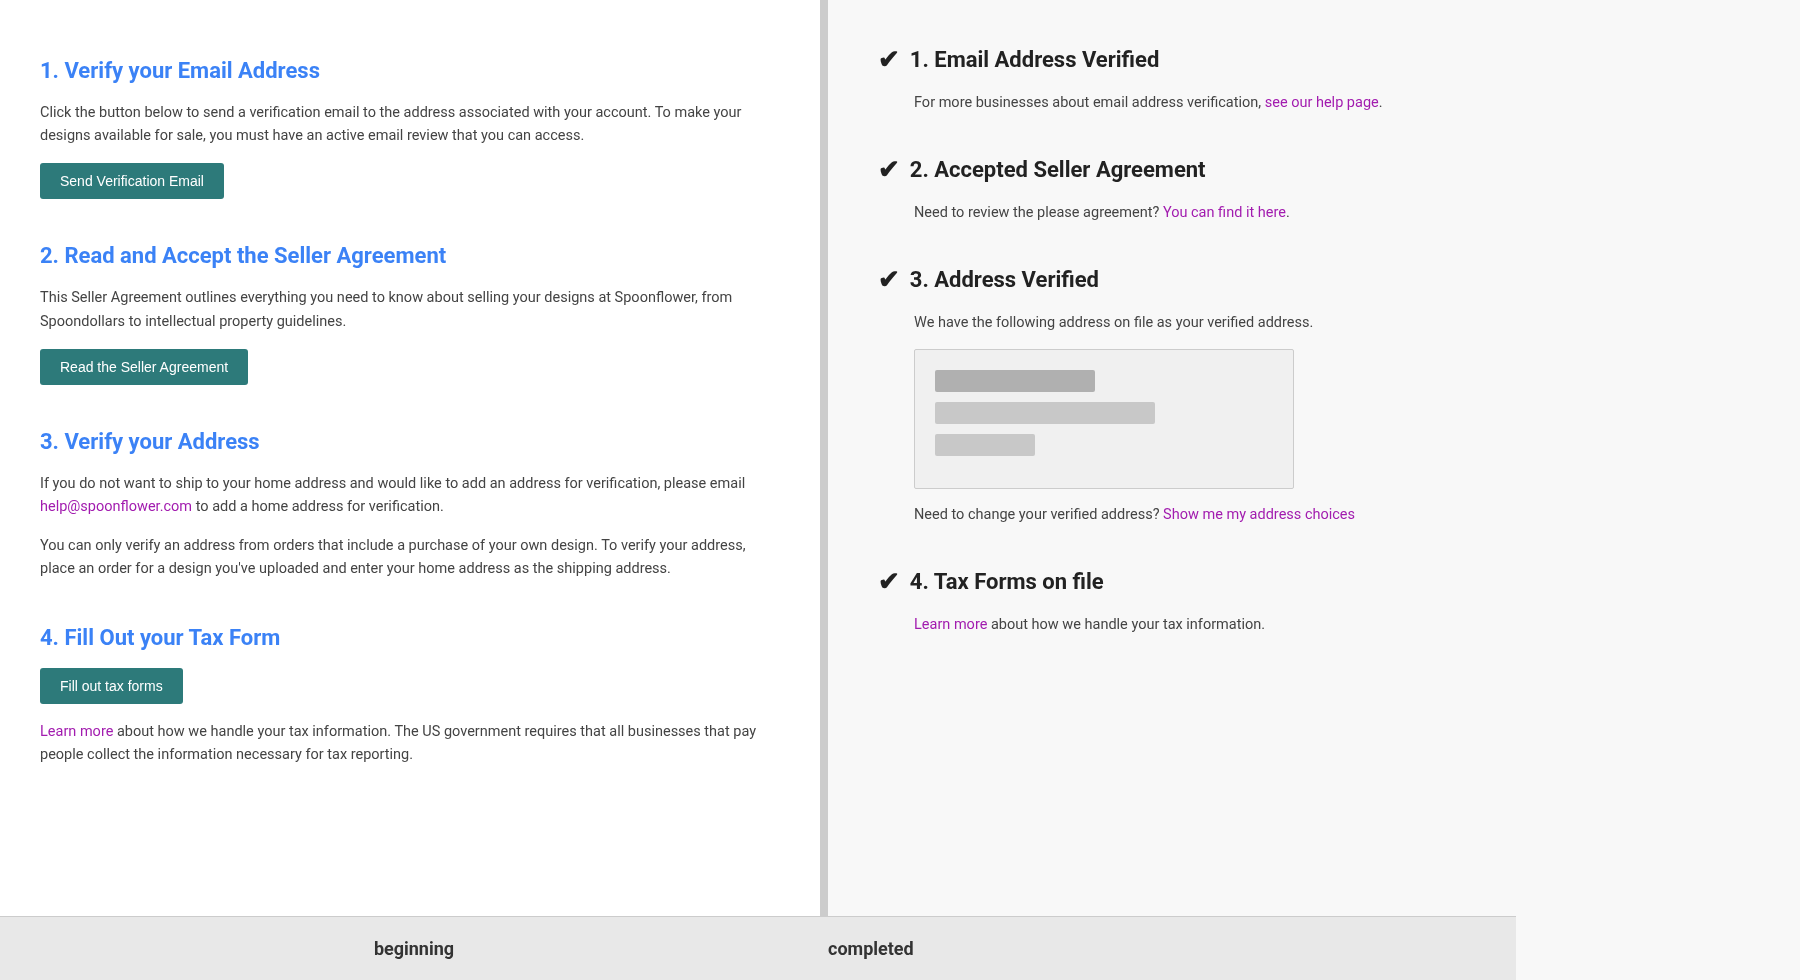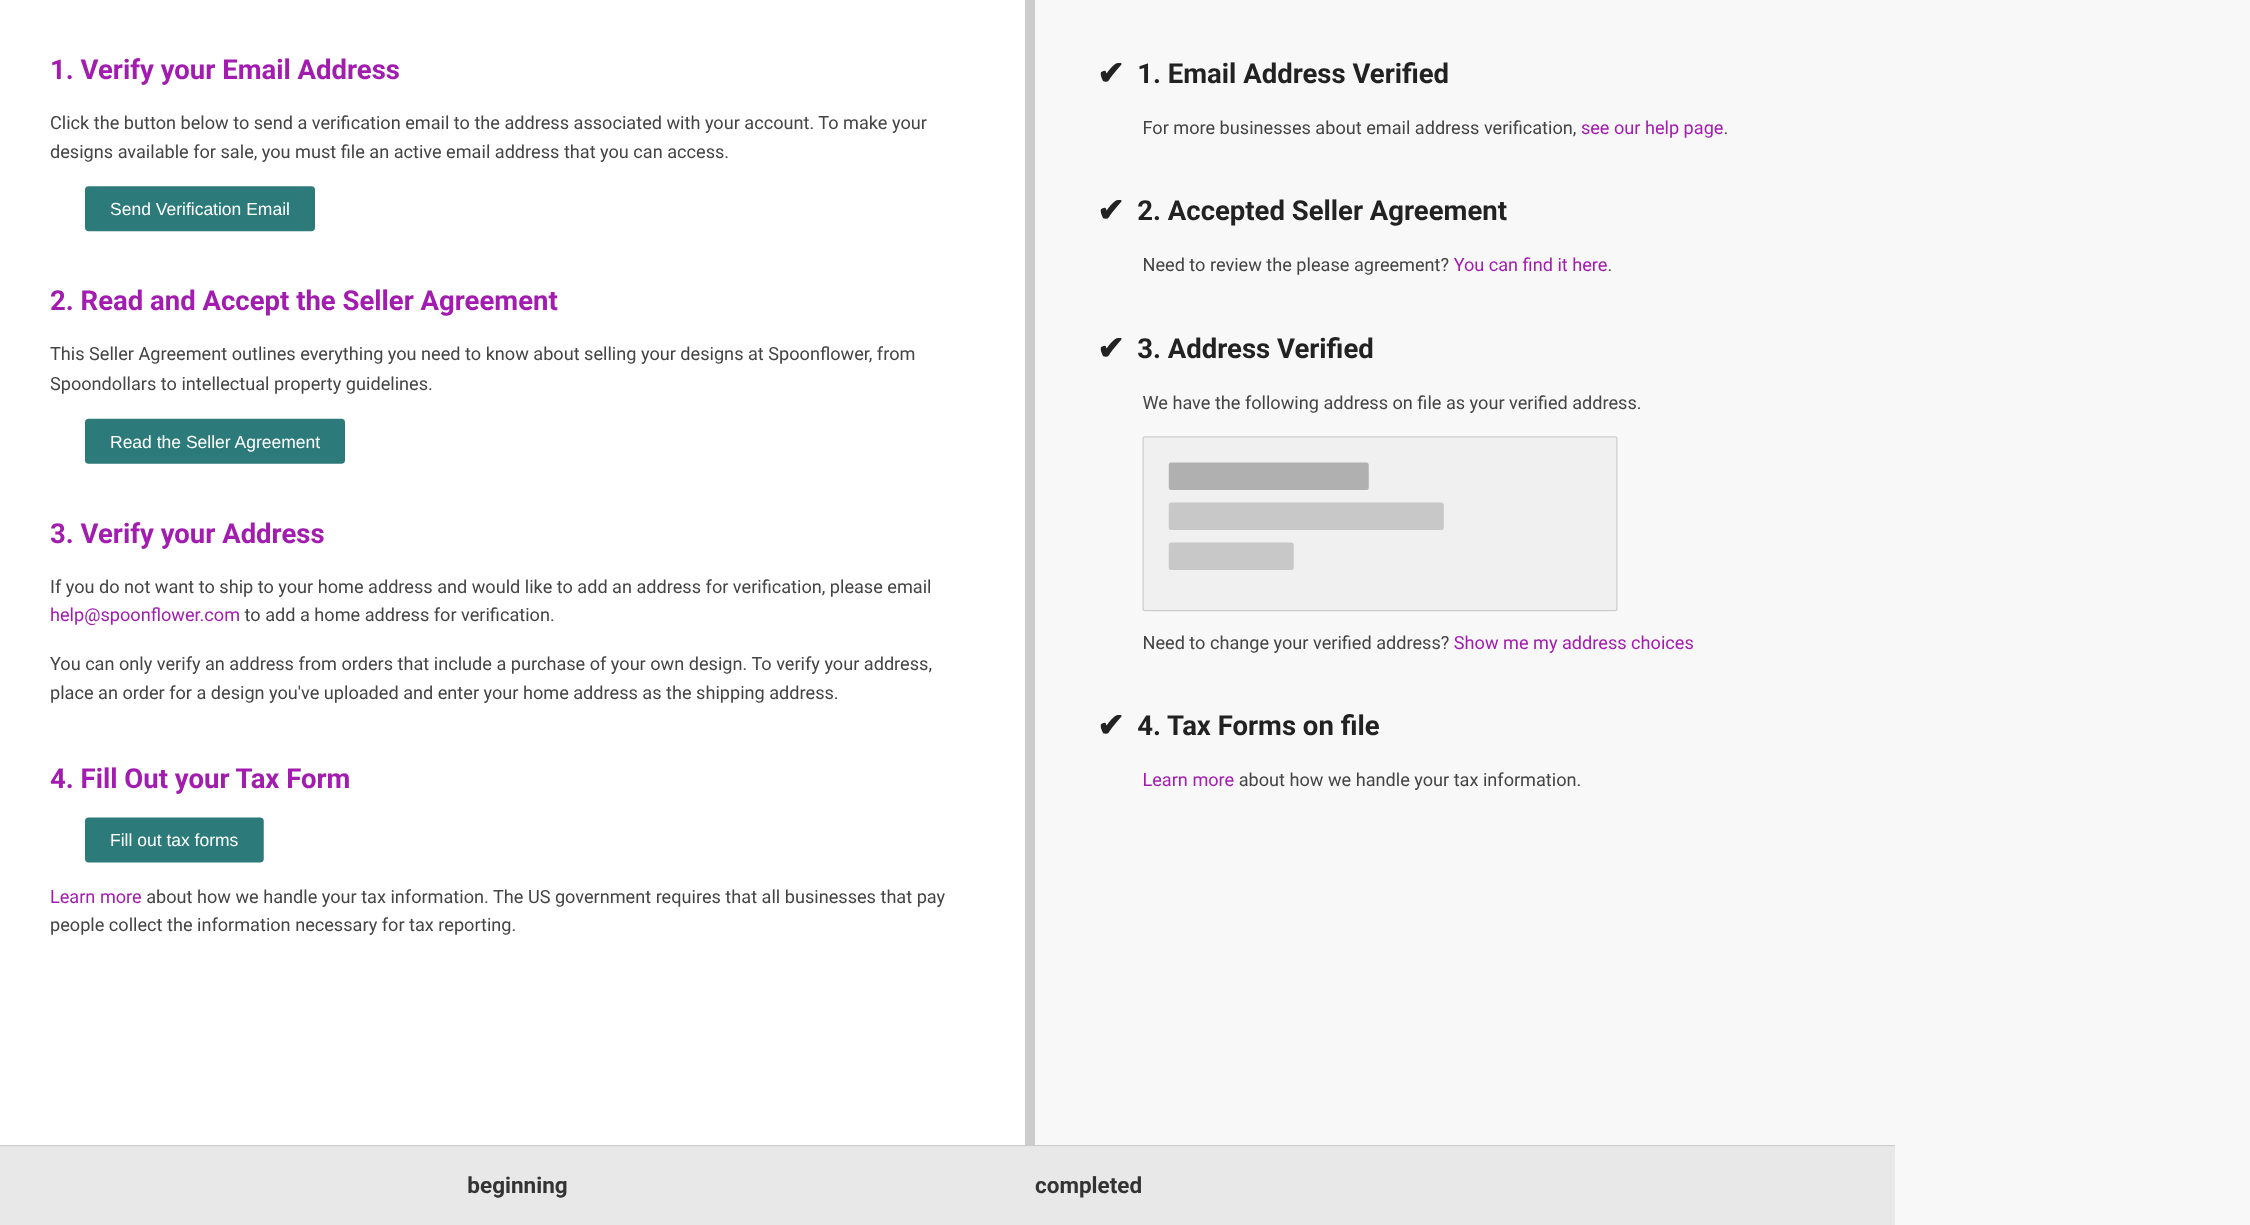--- a/index.html
+++ b/index.html
@@ -35,40 +35,40 @@
       padding: 40px 50px 80px 50px;
       background: #f8f8f8;
     }
     
     .step-section {
       margin-bottom: 40px;
     }
     .step-title {
       font-size: 22px;
       font-weight: 700;
-      color: #a21caf;
+      color: #3b82f6;
       margin-bottom: 14px;
+      margin-top: 14px;
     }
     .step-desc {
       font-size: 14.5px;
       color: #444;
       margin-bottom: 16px;
       line-height: 1.6;
     }
     .teal-button {
       background-color: #2d7a7a;
       color: #fff;
       border: none;
       padding: 10px 20px;
       font-size: 14px;
       font-weight: 500;
       cursor: pointer;
       border-radius: 3px;
       display: inline-block;
-      margin-left: 28px;
     }
     .teal-link {
       color: #a21caf;
       text-decoration: none;
     }
     
     .completed-section {
       margin-bottom: 36px;
     }
     .completed-title {
@@ -157,21 +157,21 @@
   </style>
 </head>
 <body>
 
 <div class="page-container">
 
   <div class="left-panel">
 
     <div class="step-section">
       <h2 class="step-title">1. Verify your Email Address</h2>
-      <p class="step-desc">Click the button below to send a verification email to the address associated with your account. To make your designs available for sale, you must file an active email address that you can access.</p>
+      <p class="step-desc">Click the button below to send a verification email to the address associated with your account. To make your designs available for sale, you must have an active email review that you can access.</p>
       <button class="teal-button">Send Verification Email</button>
     </div>
 
     <div class="step-section">
       <h2 class="step-title">2. Read and Accept the Seller Agreement</h2>
       <p class="step-desc">This Seller Agreement outlines everything you need to know about selling your designs at Spoonflower, from Spoondollars to intellectual property guidelines.</p>
       <button class="teal-button">Read the Seller Agreement</button>
     </div>
 
     <div class="step-section">

